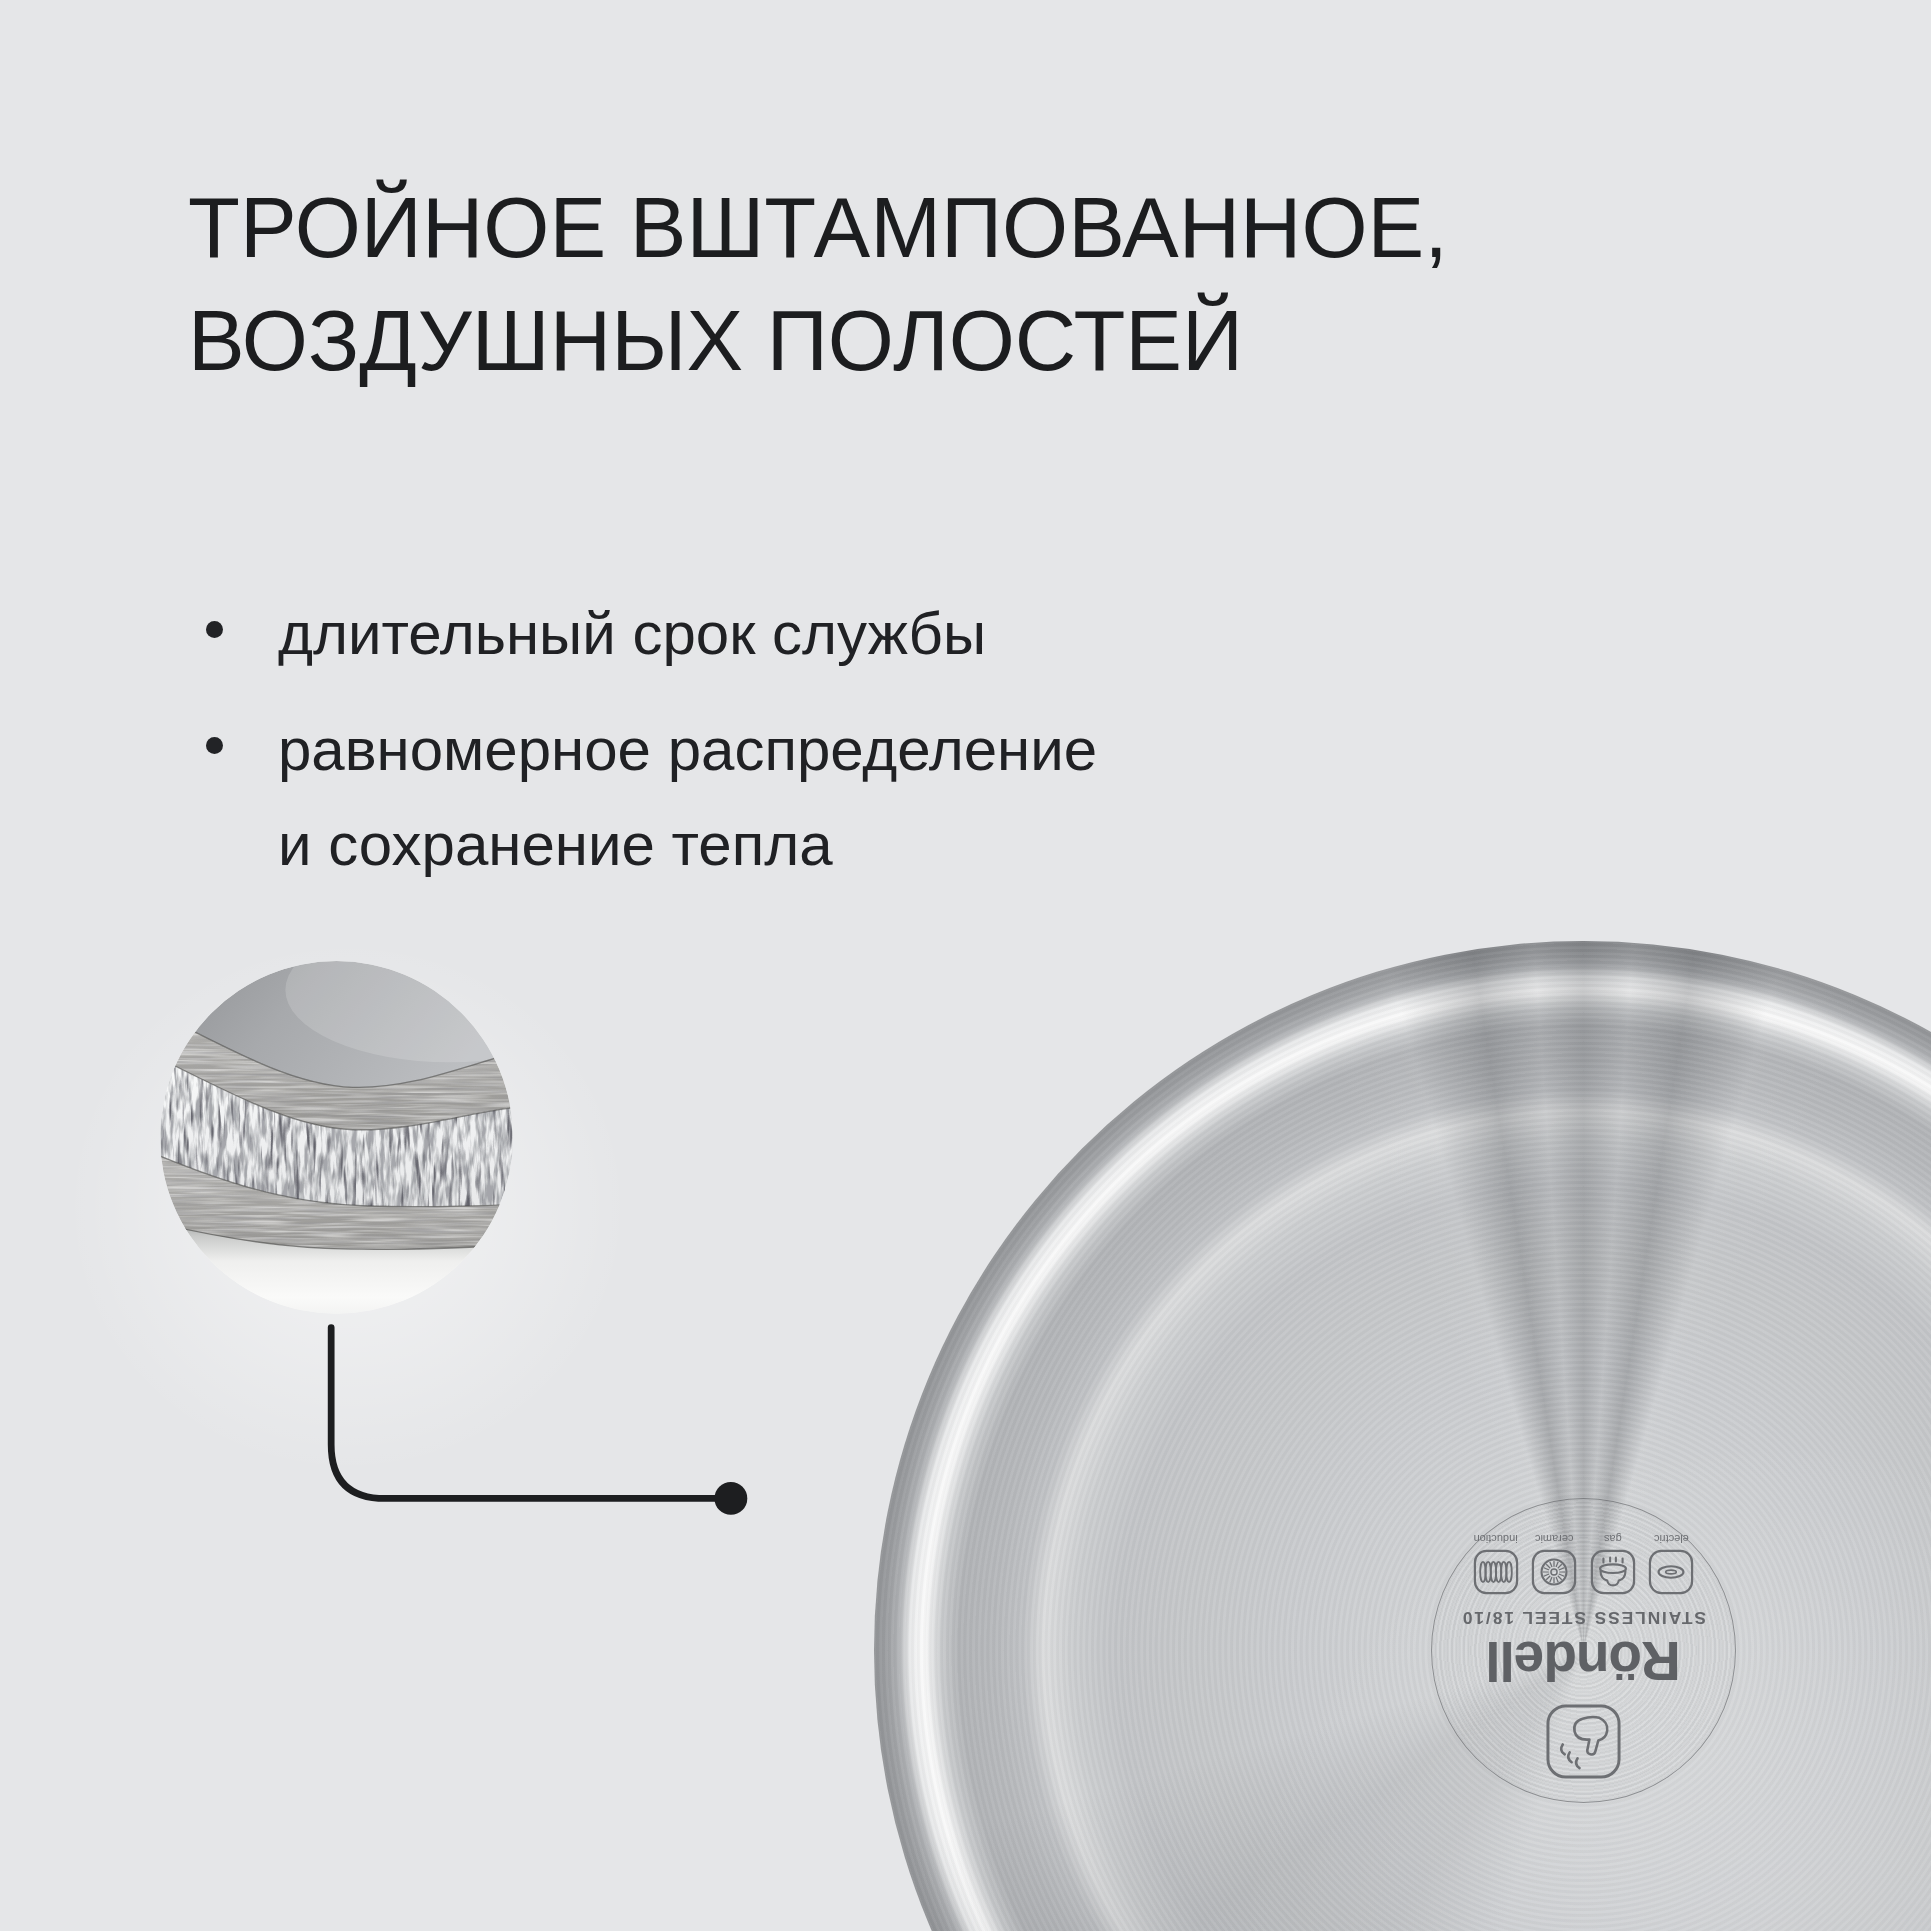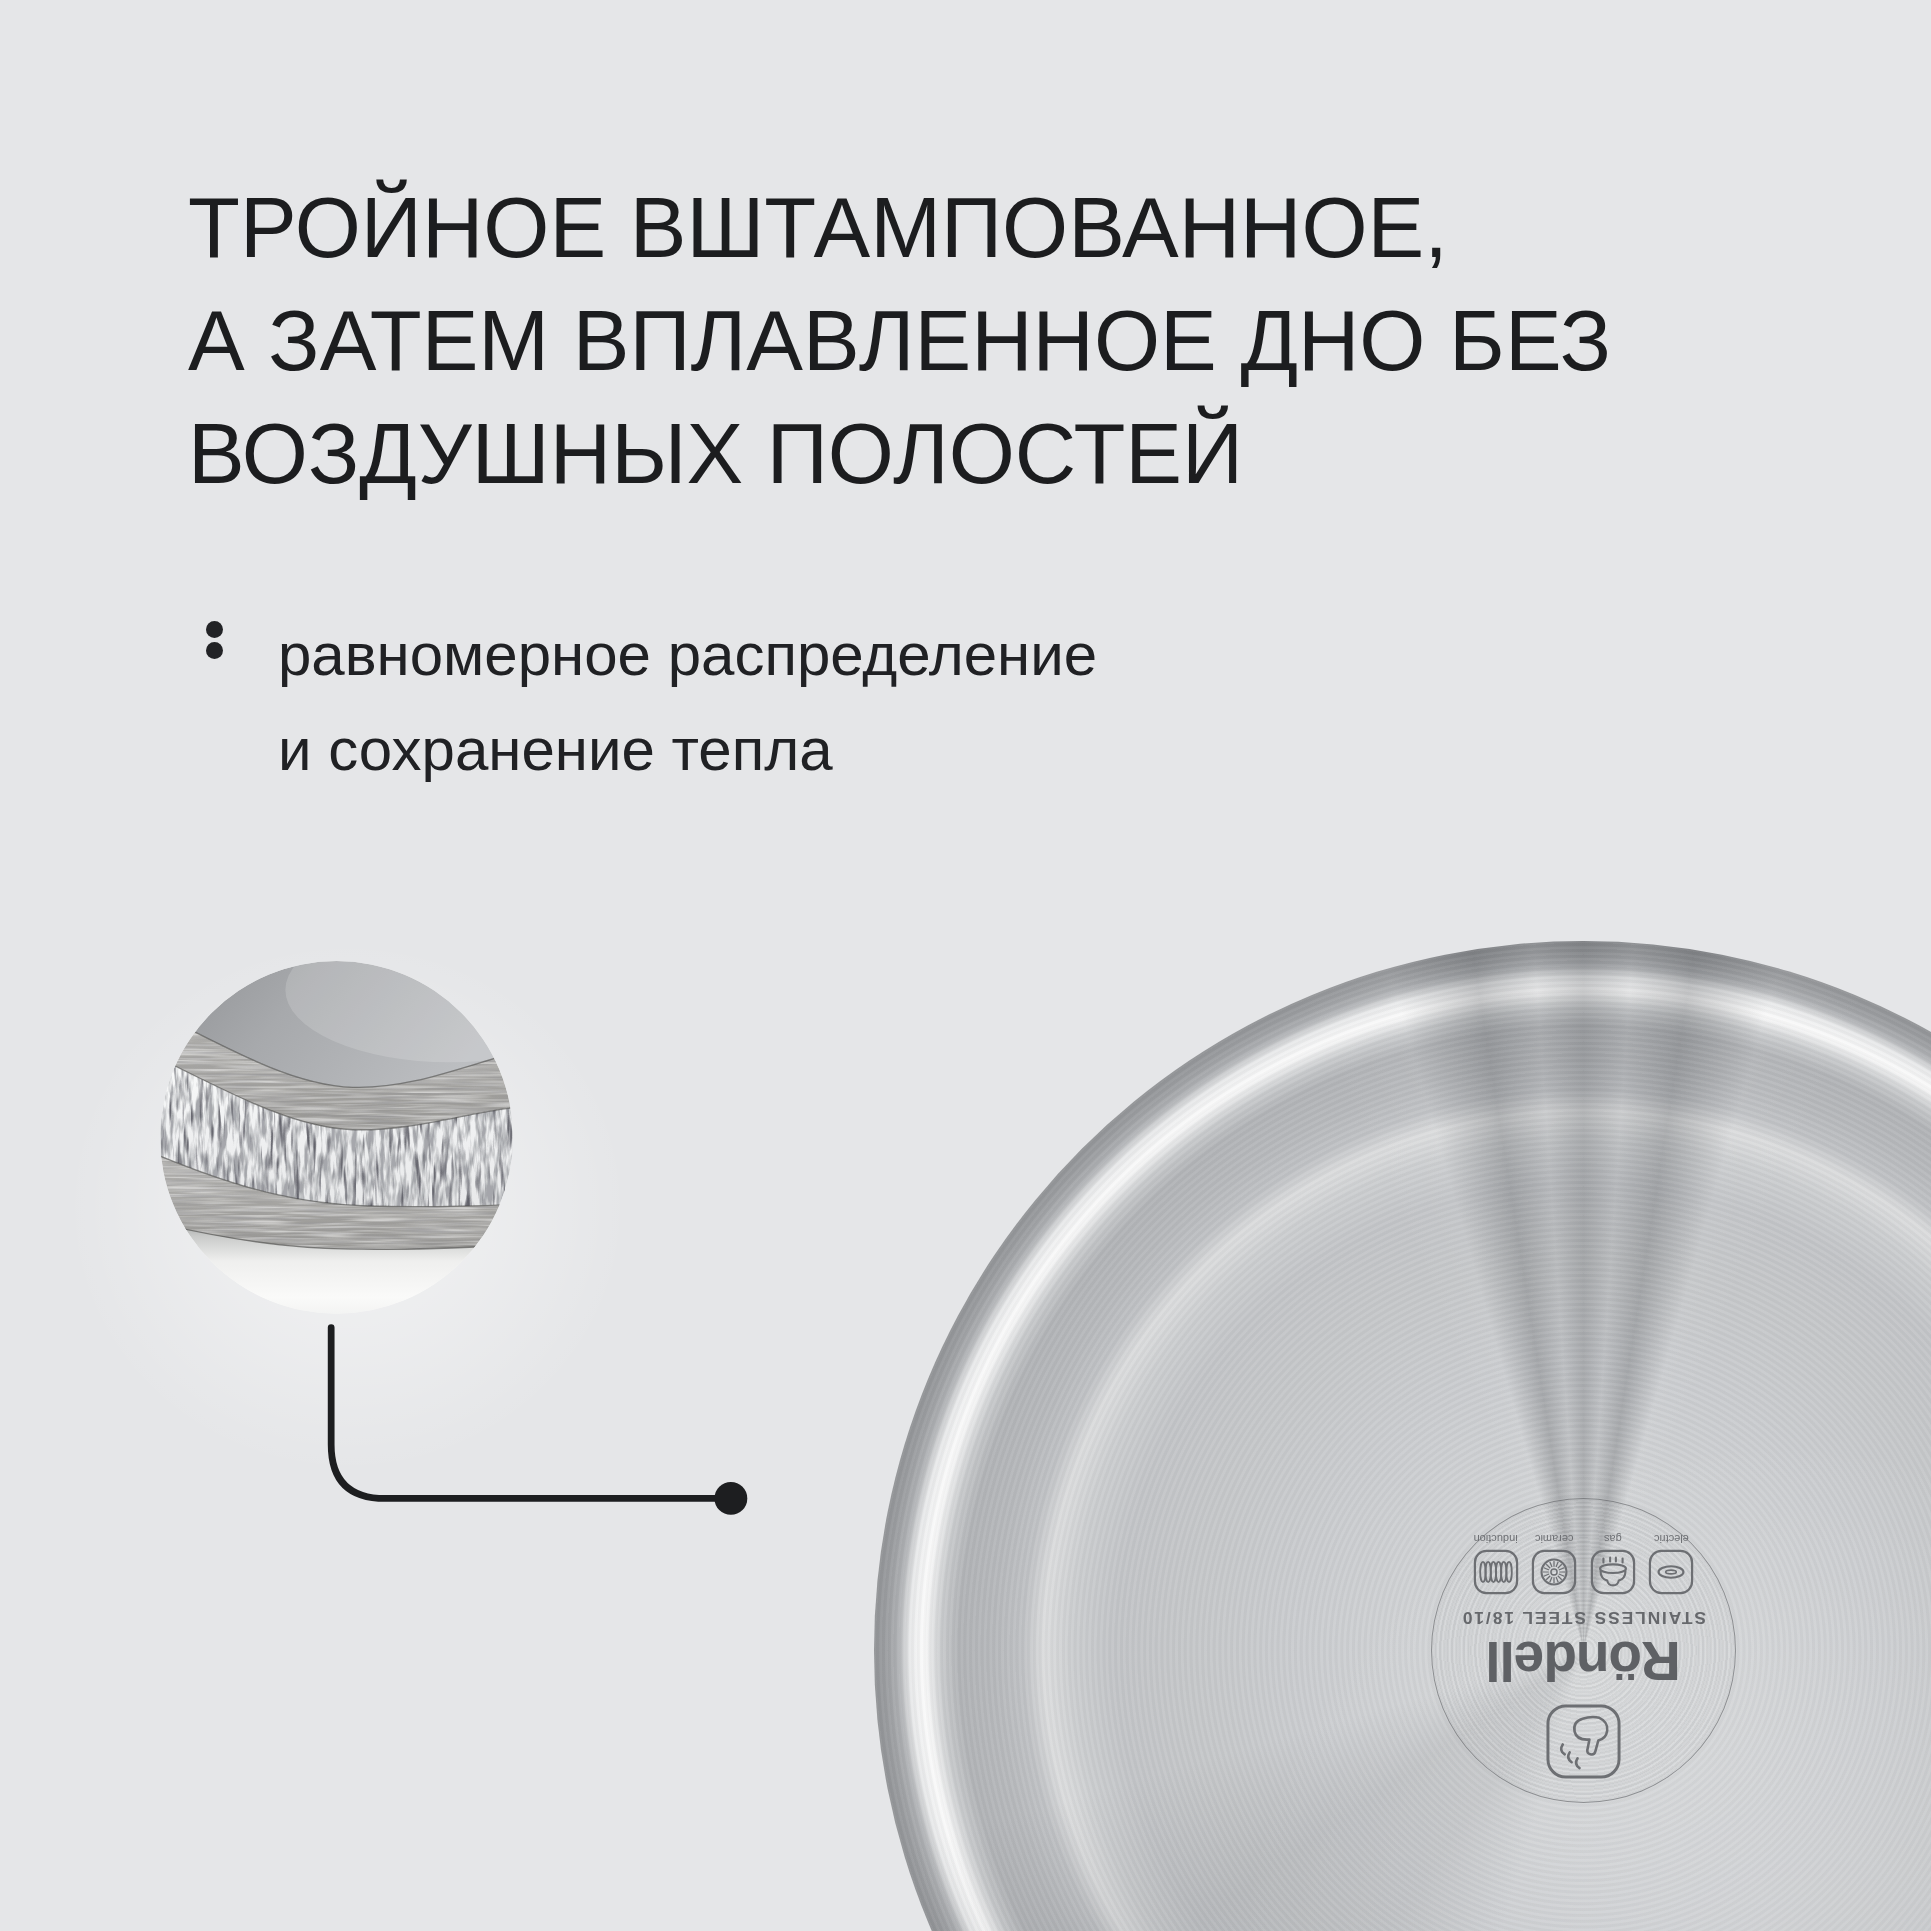--- a/index.html
+++ b/index.html
@@ -64,26 +64,25 @@
   .hob-label{font-size:11px;line-height:12.6px;color:#6d6f73;}
   .stamp svg *{vector-effect:none;}
 </style>
 </head>
 <body>
 
 <div class="canvas">
 
   <h1 class="headline">
     <div class="hl-line">ТРОЙНОЕ ВШТАМПОВАННОЕ,</div>
-    <div class="hl-line">А ЗАТЕМ ВПЛАВЛЕННОЕ ДНО БЕЗ</div>
     <div class="hl-line">ВОЗДУШНЫХ ПОЛОСТЕЙ</div>
   </h1>
 
   <ul class="bullets">
-    <li class="bullet"><span class="dot"></span></li>
+    <li class="bullet"><span class="dot"></span><span class="bullet-text">длительный срок службы</span></li>
     <li class="bullet"><span class="dot"></span><span class="bullet-text">равномерное распределение
 и сохранение тепла</span></li>
   </ul>
 
   <div class="halo"></div>
 
   <div class="inset">
     <svg width="353" height="353" viewBox="0 0 366 366">
       <defs>
         <clipPath id="cclip">

